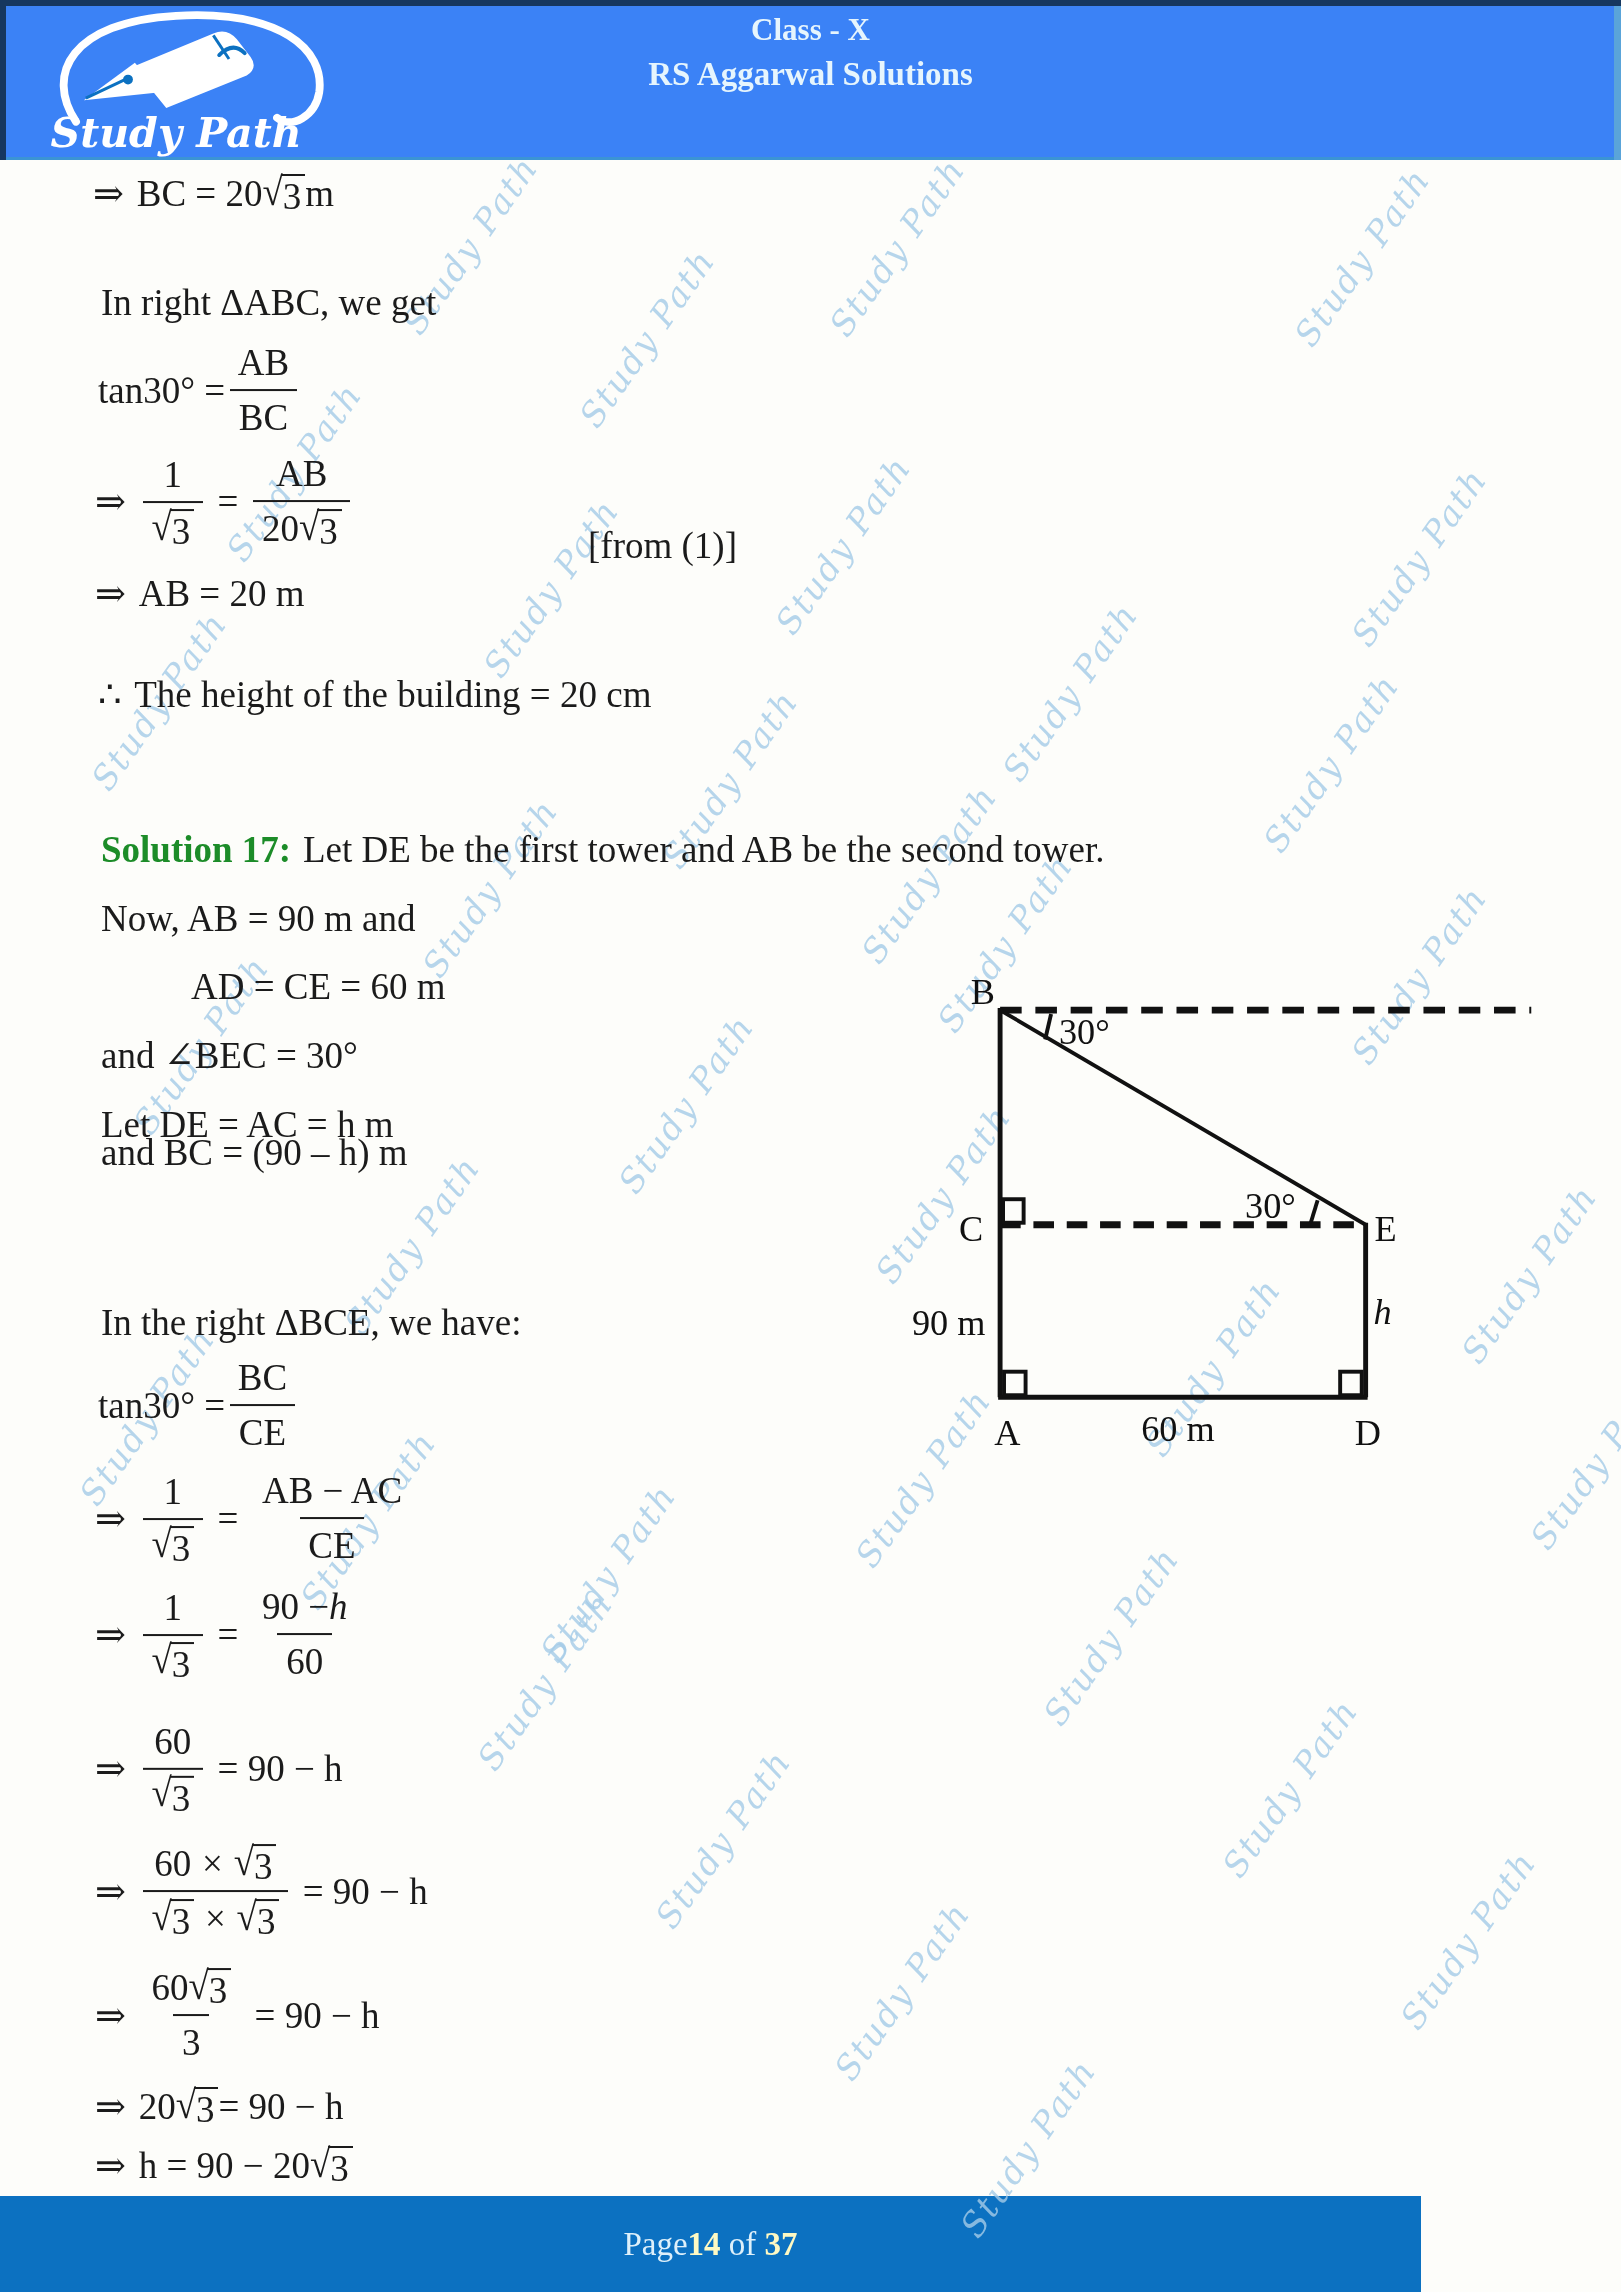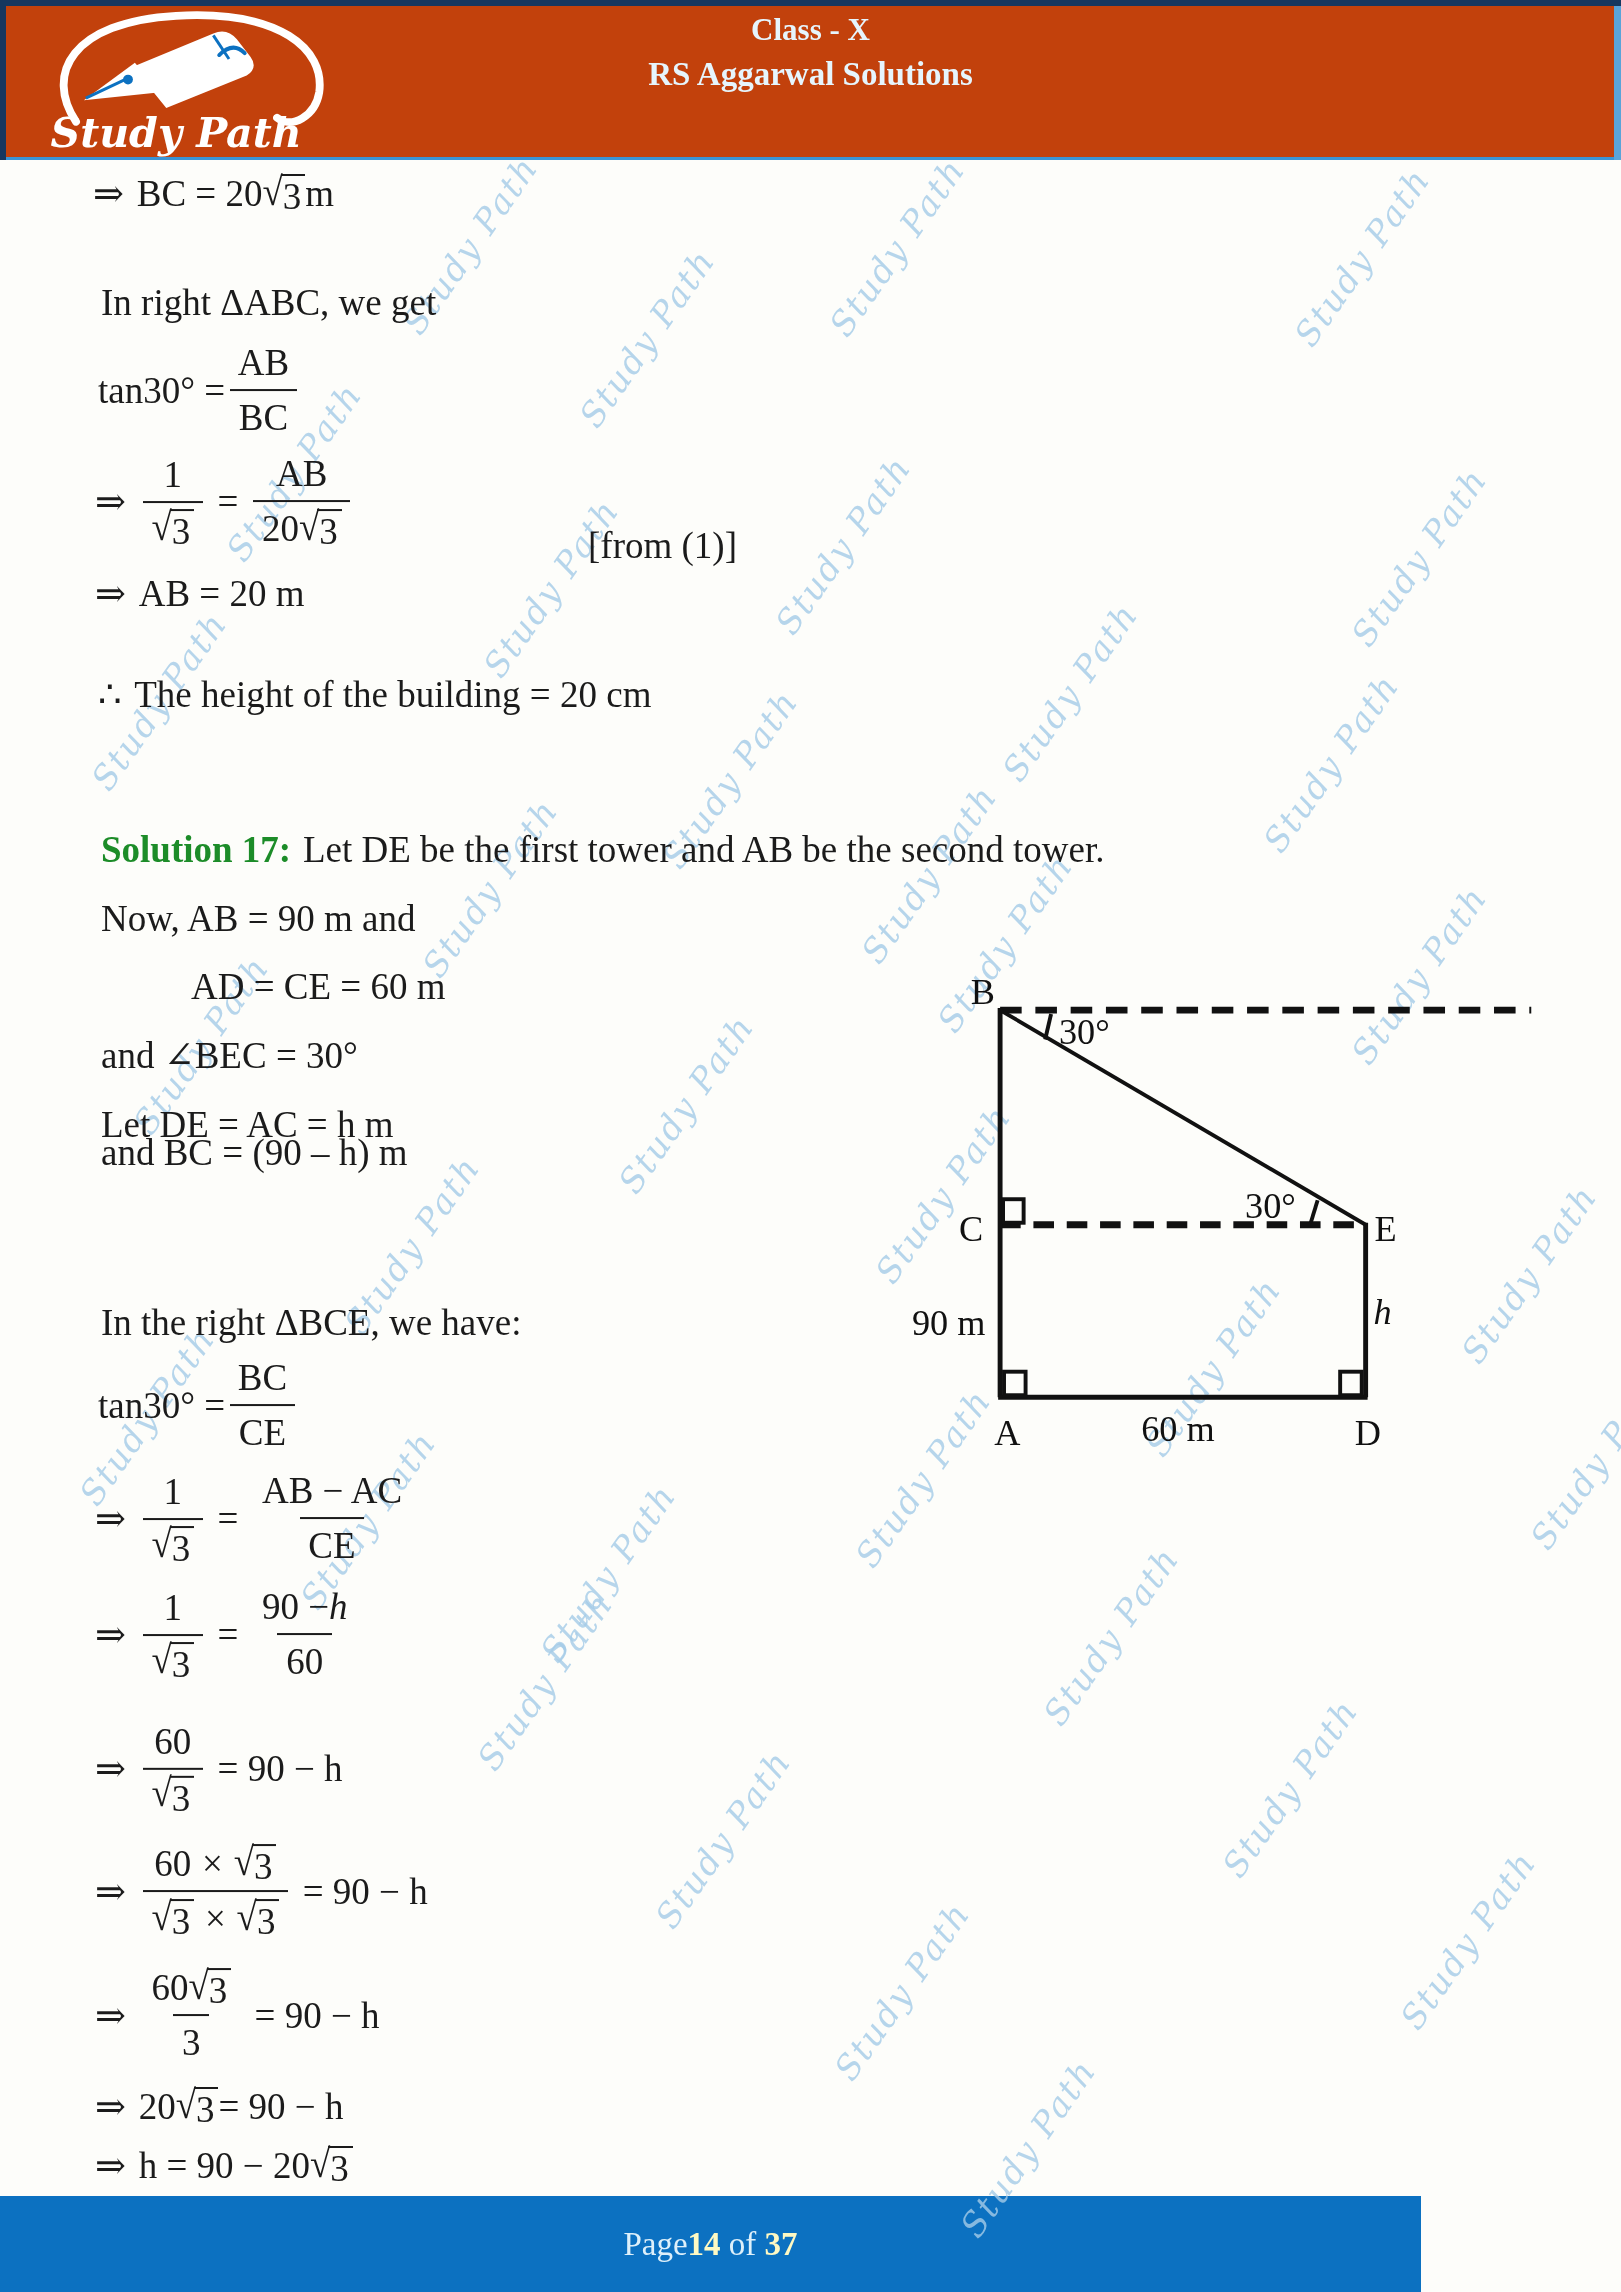--- a/index.html
+++ b/index.html
@@ -5,21 +5,21 @@
   html,body { margin:0; padding:0; background:#777; }
   .page {
     position:relative; width:1621px; height:2293px; margin:0 auto;
     background:#fdfdfa; overflow:hidden;
     font-family:"Liberation Serif","DejaVu Serif","DejaVu Sans",serif;
     color:#1b1b1b;
   }
   
   .hdr {
     position:absolute; left:0; top:0; width:1621px; height:160px;
-    background:#c2410c; border-bottom:3.9px solid #3b94d4; box-sizing:border-box;
+    background:#3b82f6; border-bottom:3.9px solid #3b94d4; box-sizing:border-box;
   }
   .strip-top { position:absolute; left:0; top:0; width:1621px; height:5.9px; background:#16375f; z-index:6; }
   .strip-left { position:absolute; left:0; top:0; width:5.9px; height:160px; background:#16375f; z-index:6; }
   .strip-right { position:absolute; right:0; top:0; width:6.9px; height:160px; background:#5aa4d9; z-index:6; }
   .hdr-title {
     position:absolute; left:50%; top:7.8px; transform:translateX(-50%);
     text-align:center; color:#e6f5fd; font-weight:700; line-height:44px; white-space:nowrap;
   }
   .hdr-title .t1 { font-size:31px; }
   .hdr-title .t2 { font-size:33px; }

